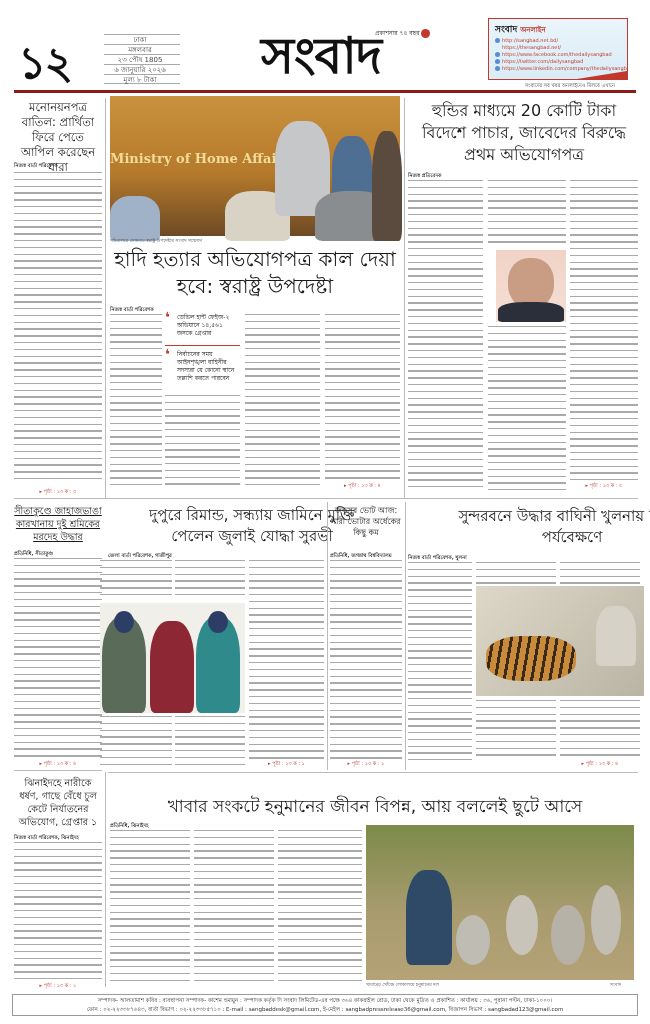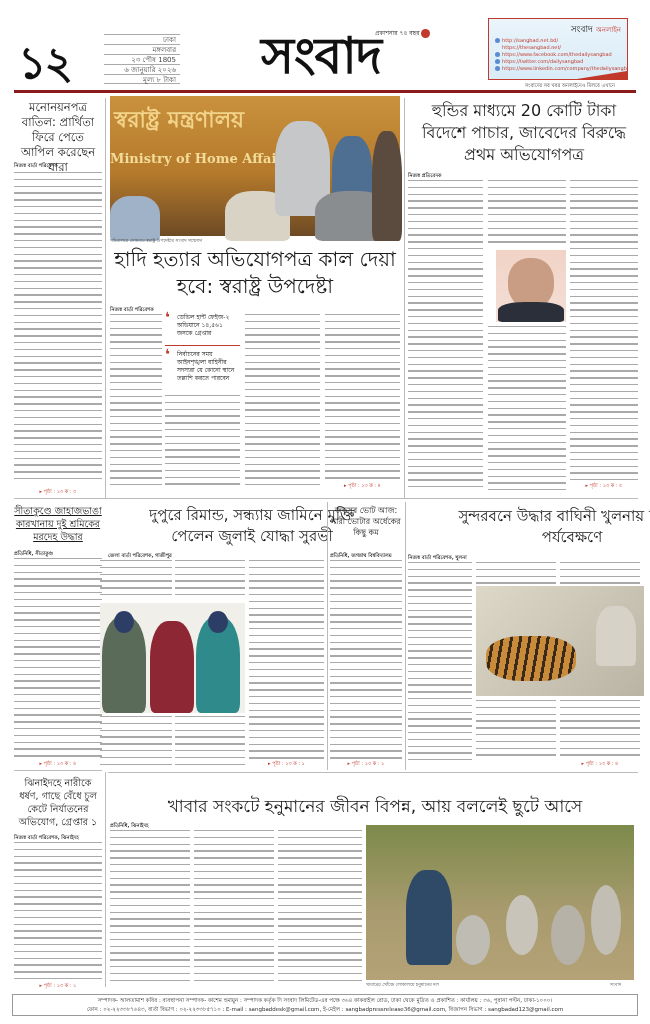--- a/index.html
+++ b/index.html
@@ -3,27 +3,27 @@
 <meta charset="utf-8">
 <style>
   * { box-sizing: border-box; margin: 0; padding: 0; }
   html, body { width: 650px; height: 1024px; background: #fff; overflow: hidden; }
   body { font-family: "DejaVu Sans", sans-serif; color: #1a1a1a; position: relative; }
   .abs { position: absolute; }
 
   
   .page-no { left: 18px; top: 30px; font-size: 44px; font-weight: bold; color: #111; letter-spacing: -2px; }
   .dateline { left: 104px; top: 34px; width: 76px; font-size: 7px; color: #444; }
-  .dateline div { border-top: 1px solid #aaa; text-align: right; padding: 1px 4px 1px 0; height: 10px; line-height: 9px; }
+  .dateline div { border-top: 1px solid #aaa; text-align: center; padding: 1px 4px 1px 0; height: 10px; line-height: 9px; }
   .dateline div:last-child { border-bottom: 1px solid #aaa; }
   .masthead-logo { left: 200px; top: 30px; width: 242px; height: 52px; font-size: 50px; line-height: 52px; font-weight: 900; color: #111; letter-spacing: -1px; text-align: center; }
   .tagline { left: 375px; top: 28px; font-size: 6px; color: #333; }
   .tagline .dot { display: inline-block; width: 9px; height: 9px; border-radius: 50%; background: #c0392b; vertical-align: middle; }
   .online-box { left: 488px; top: 18px; width: 140px; height: 62px; border: 1px solid #c0392b; background: linear-gradient(180deg,#eaf4fb 0%,#d9ecf7 100%); padding: 3px 6px; overflow: hidden; }
-  .online-box .brand { font-size: 9px; font-weight: normal; text-align: right; color: #111; }
+  .online-box .brand { font-size: 9px; font-weight: bold; text-align: left; color: #111; }
   .online-box .brand span { color: #c0392b; font-size: 7px; }
   .online-box .link { font-size: 5px; color: #c0392b; line-height: 7px; white-space: nowrap; }
   .online-box .link i { display: inline-block; width: 5px; height: 5px; border-radius: 50%; background: #5b8bd0; margin-right: 2px; vertical-align: middle; }
   .online-box .corner { position: absolute; right: 0; bottom: 0; width: 0; height: 0; border-left: 50px solid transparent; border-bottom: 8px solid #c0392b; }
   .online-note { left: 525px; top: 82px; font-size: 5px; color: #444; }
   .rule-red { left: 14px; top: 90px; width: 622px; height: 3px; background: #8c1c1c; }
   .filler { background: repeating-linear-gradient(180deg,#9a9a9a 0,#9a9a9a 1.3px,transparent 1.3px,transparent 6.8px); opacity: .85; overflow: hidden; }
   .hl { color: #1a1a1a; font-weight: normal; text-align: center; }
   .byline { font-size: 5px; color: #333; font-weight: bold; }
   .jump { font-size: 5px; color: #c0392b; text-align: center; }
@@ -79,21 +79,20 @@
 
 <div class="abs rule-red"></div>
 
 <div class="abs hl" style="left:14px;top:100px;width:88px;font-size:11.5px;line-height:15px;">মনোনয়নপত্র বাতিল: প্রার্থিতা ফিরে পেতে আপিল করেছেন যারা</div>
 <div class="abs byline" style="left:14px;top:162px;">নিজস্ব বার্তা পরিবেশক</div>
 <div class="abs filler" style="left:14px;top:172px;width:88px;height:312px;"></div>
 <div class="abs jump" style="left:14px;top:488px;width:88px;">▸ পৃষ্ঠা : ১৩ ক : ৩</div>
 <div class="abs vrule" style="left:105px;top:98px;height:400px;"></div>
 
 <div class="photo-ministry">
-  <div class="sign1">স্বরাষ্ট্র মন্ত্রণালয়</div>
   <div class="sign2">Ministry of Home Affairs</div>
   <div class="person" style="left:0;top:100px;width:50px;height:45px;background:#9fb2c8;"></div>
   <div class="person" style="left:115px;top:95px;width:65px;height:50px;background:#d9d3c6;"></div>
   <div class="person" style="left:165px;top:25px;width:55px;height:95px;background:#c5c7c9;"></div>
   <div class="person" style="left:222px;top:40px;width:40px;height:80px;background:#4f6f92;"></div>
   <div class="person" style="left:205px;top:95px;width:75px;height:50px;background:#8a8d90;"></div>
   <div class="person" style="left:262px;top:35px;width:30px;height:110px;background:#5b4a3e;"></div>
 </div>
 <div class="abs caption" style="left:110px;top:238px;width:250px;">সচিবালয়ে সোমবার স্বরাষ্ট্র উপদেষ্টার সংবাদ সম্মেলন</div>
 <div class="abs hl" style="left:110px;top:246px;width:290px;font-size:20px;line-height:27px;">হাদি হত্যার অভিযোগপত্র কাল দেয়া হবে: স্বরাষ্ট্র উপদেষ্টা</div>

